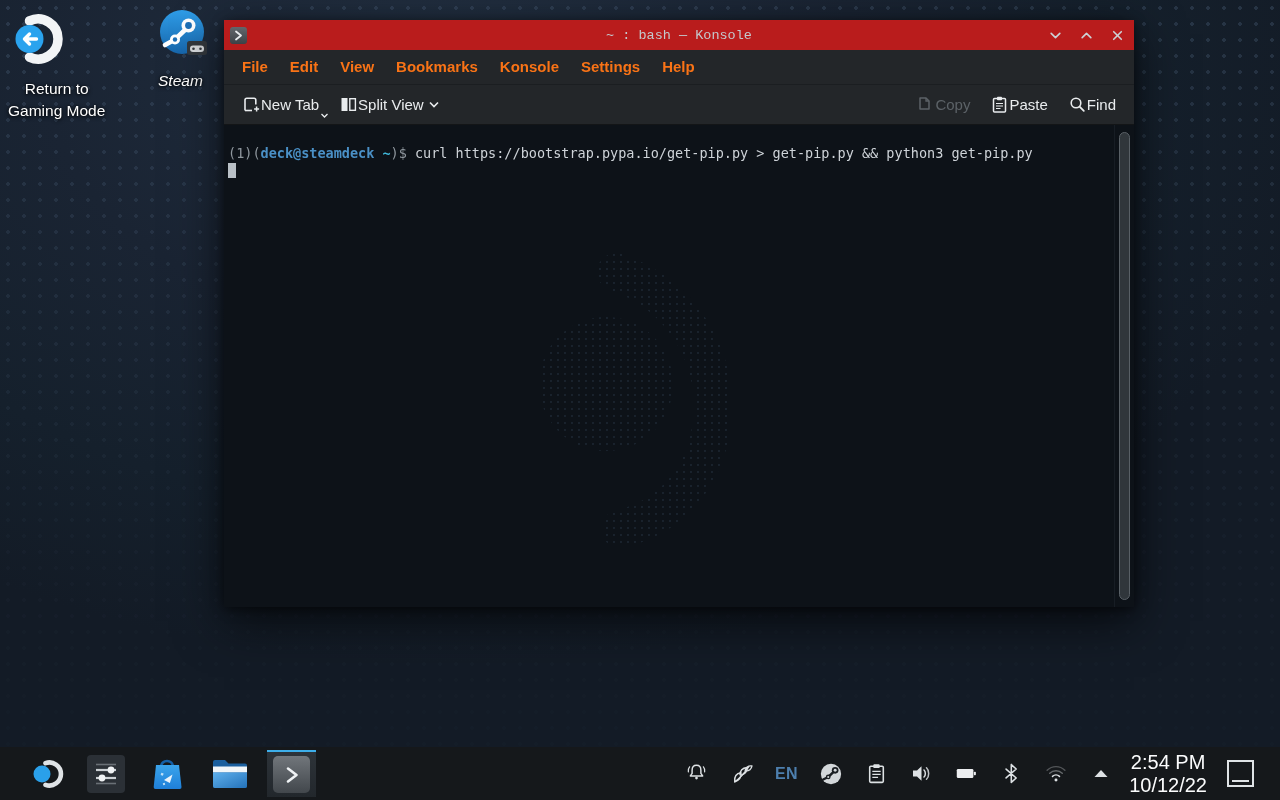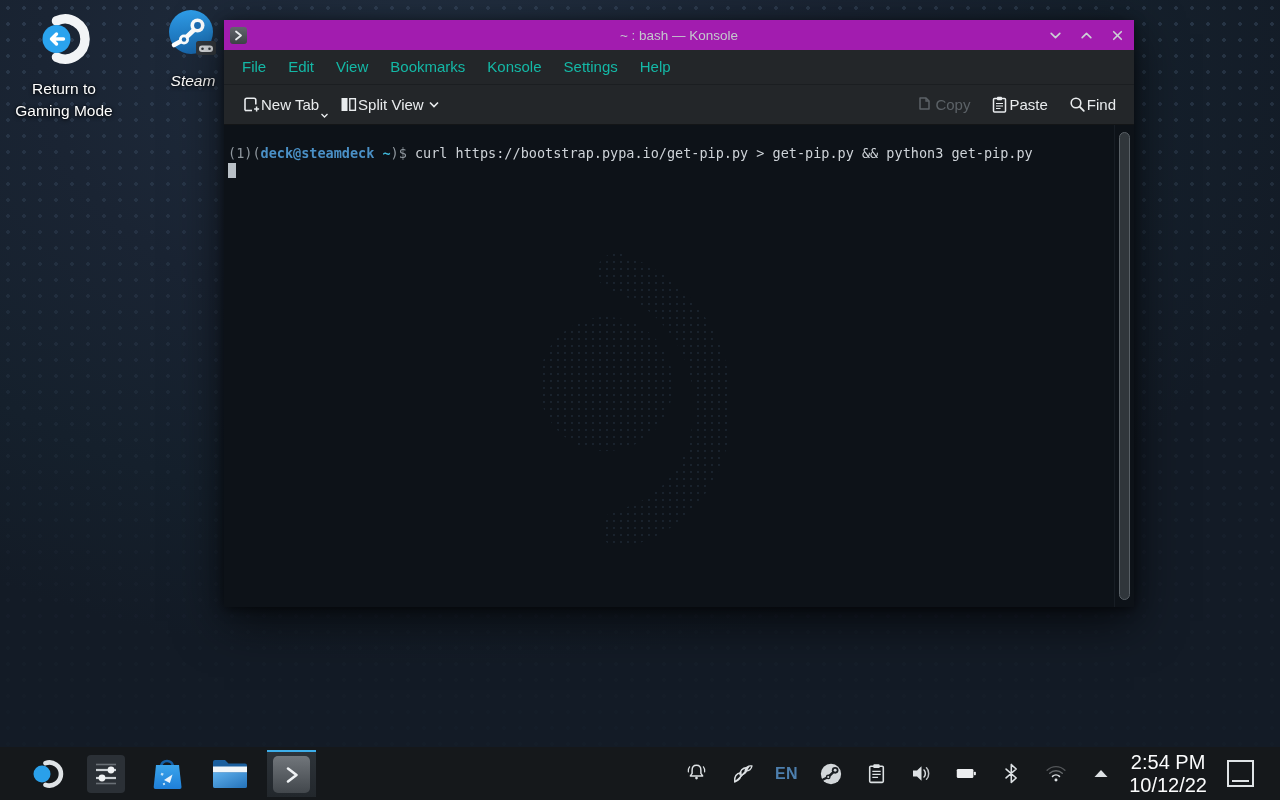--- a/index.html
+++ b/index.html
@@ -13,46 +13,46 @@
   .desktop-dots {
     position:absolute; inset:0;
     background-image: radial-gradient(circle, rgba(92,116,146,0.30) 1.6px, rgba(0,0,0,0) 1.8px);
     background-size:16px 16px;
     -webkit-mask-image: linear-gradient(to bottom, rgba(0,0,0,.9) 0%, rgba(0,0,0,.45) 40%, rgba(0,0,0,.15) 70%, rgba(0,0,0,.05) 100%);
             mask-image: linear-gradient(to bottom, rgba(0,0,0,.9) 0%, rgba(0,0,0,.45) 40%, rgba(0,0,0,.15) 70%, rgba(0,0,0,.05) 100%);
     pointer-events:none;
   }
 
   
-  .desk-icon { position:absolute; display:flex; flex-direction:column; align-items:center; cursor:default; }
+  .desk-icon { position:absolute; display:flex; flex-direction:column; align-items:flex-start; cursor:default; }
   .desk-icon .label {
     margin-top:10px; font-size:15.5px; color:#ffffff; text-align:center; line-height:22px;
     text-shadow:0 1px 4px rgba(0,0,0,.9), 0 0 2px rgba(0,0,0,.7);
   }
   #icon-return { left:8px; top:10px; width:112px; }
   #icon-steam  { left:158px; top:8px; width:70px; }
   #icon-steam .label { font-style:italic; }
 
   
   .window {
     position:absolute; left:224px; top:20px; width:910px; height:587px;
     display:flex; flex-direction:column;
     background:#232629;
     box-shadow:0 14px 46px rgba(0,0,0,.65), 0 2px 10px rgba(0,0,0,.5);
   }
-  .titlebar { height:30px; background:#a21caf; display:flex; align-items:center; position:relative; flex:0 0 auto; }
+  .titlebar { height:30px; background:#b91c1c; display:flex; align-items:center; position:relative; flex:0 0 auto;font-family:Liberation Mono, monospace; }
   .titlebar .win-mini-icon { position:absolute; left:6px; top:7px; width:17px; height:17px; border-radius:3px;
       background:linear-gradient(#5d6artifact268,#3c4146); background:linear-gradient(#62676c,#3c4146);
       display:flex; align-items:center; justify-content:center; }
   .titlebar .title { position:absolute; left:0; right:0; text-align:center; font-size:13.5px; color:#c4c9cd; }
   .win-controls { position:absolute; right:8px; top:0; height:30px; display:flex; align-items:center; gap:13px; }
   .win-btn { width:18px; height:18px; display:flex; align-items:center; justify-content:center; cursor:pointer; }
 
   .menubar { height:34px; background:#232629; display:flex; align-items:center; padding:0 7px; flex:0 0 auto; }
-  .menu-item { padding:0 11px; font-size:15px; color:#14b8a6; line-height:34px; cursor:pointer; }
+  .menu-item { padding:0 11px; font-size:15px; color:#f97316; line-height:34px; cursor:pointer;font-weight:bold; }
 
   .toolbar { height:41px; background:#232629; border-top:1px solid #1b1e21; border-bottom:1px solid #131517;
     display:flex; align-items:center; padding:0 8px; flex:0 0 auto; font-size:15px; }
   .tool-btn { display:flex; align-items:center; padding:0 10px; height:34px; color:#e9ecee; cursor:pointer; position:relative; }
   .tool-btn svg { display:block; }
   .tool-btn.disabled { color:#5c6267; cursor:default; }
   .tb-spacer { flex:1; }
   .mini-caret { position:absolute; right:0px; bottom:3px; }
 
   

